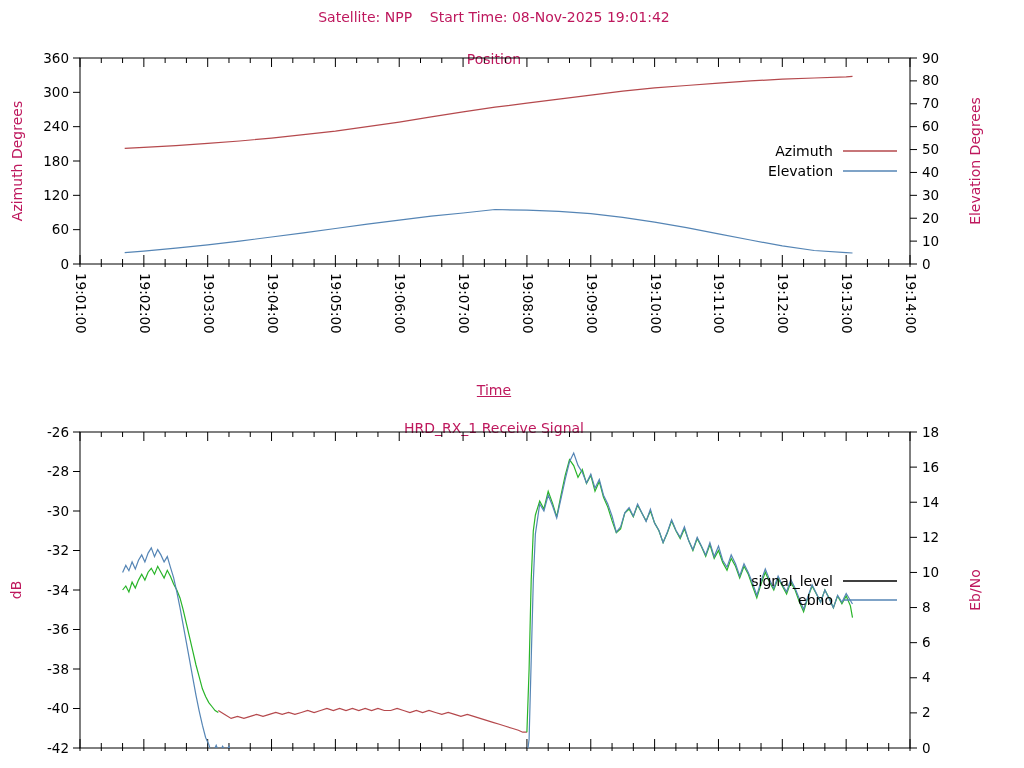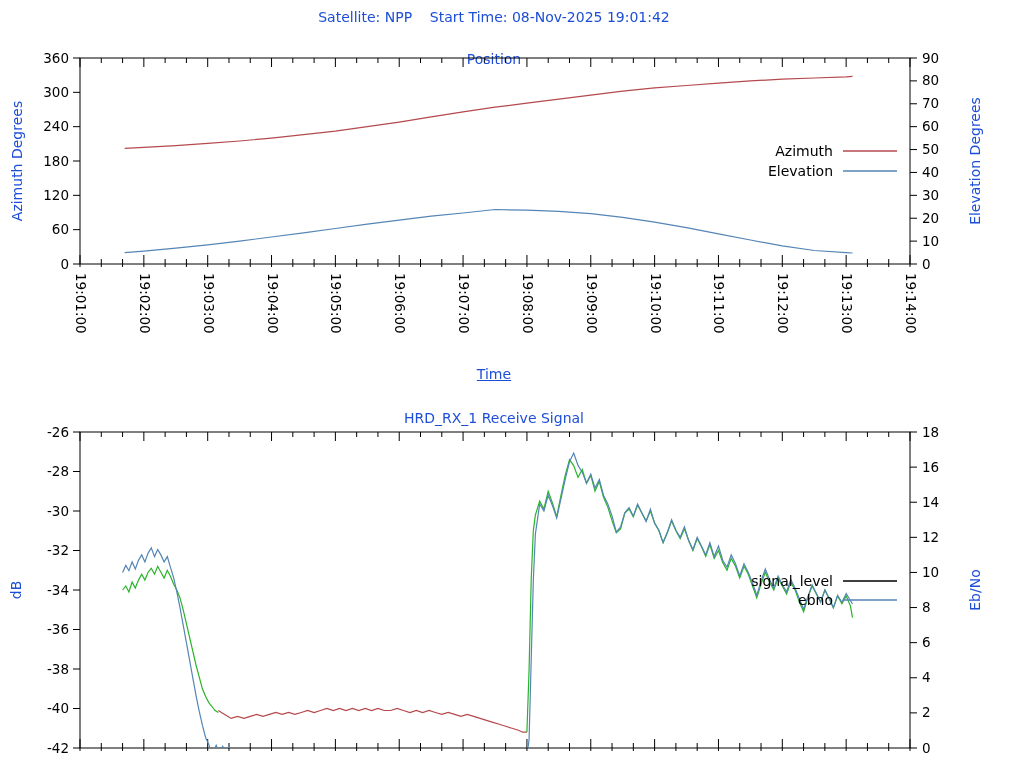--- a/index.html
+++ b/index.html
@@ -1,35 +1,35 @@
 <!DOCTYPE html>
 <html><head>
 <meta charset="utf-8">
 <style>
   html,body{margin:0;padding:0;background:#fff;}
   #page{position:relative;width:1024px;height:768px;background:#ffffff;overflow:hidden;
-        font-family:"DejaVu Sans","Liberation Sans",sans-serif;color:#1d4ed8;}
+        font-family:"DejaVu Sans","Liberation Sans",sans-serif;color:#be185d;}
   .htitle{position:absolute;left:0;width:988px;text-align:center;font-size:14px;white-space:pre;}
   .vlabel{position:absolute;white-space:nowrap;font-size:14px;
           transform:translate(-50%,-50%) rotate(-90deg);}
   svg{position:absolute;left:0;top:0;}
   svg text{font-family:"DejaVu Sans","Liberation Sans",sans-serif;fill:#000;}
 </style>
 </head>
 <body>
 
 <div id="page">
   <div class="htitle" style="top:9px;">Satellite: NPP    Start Time: 08-Nov-2025 19:01:42</div>
 
   <div class="htitle" style="top:51px;">Position</div>
-  <div class="htitle" style="top:410px;">HRD_RX_1 Receive Signal</div>
+  <div class="htitle" style="top:420px;">HRD_RX_1 Receive Signal</div>
 
   <div class="vlabel" style="left:17px;top:161px;">Azimuth Degrees</div>
   <div class="vlabel" style="left:975px;top:161px;">Elevation Degrees</div>
-  <div class="htitle" style="top:366px;text-decoration:underline;">Time</div>
+  <div class="htitle" style="top:382px;text-decoration:underline;">Time</div>
 
   <div class="vlabel" style="left:16px;top:590px;">dB</div>
   <div class="vlabel" style="left:975px;top:590px;">Eb/No</div>
 
   <svg id="charts" width="1024" height="768">
       <g>
         <clipPath id="clip-position">
           <rect x="80" y="58" width="830" height="206"></rect>
         </clipPath>
         <rect x="80" y="58" width="830" height="206" fill="none" stroke="#000" stroke-width="1"></rect>

